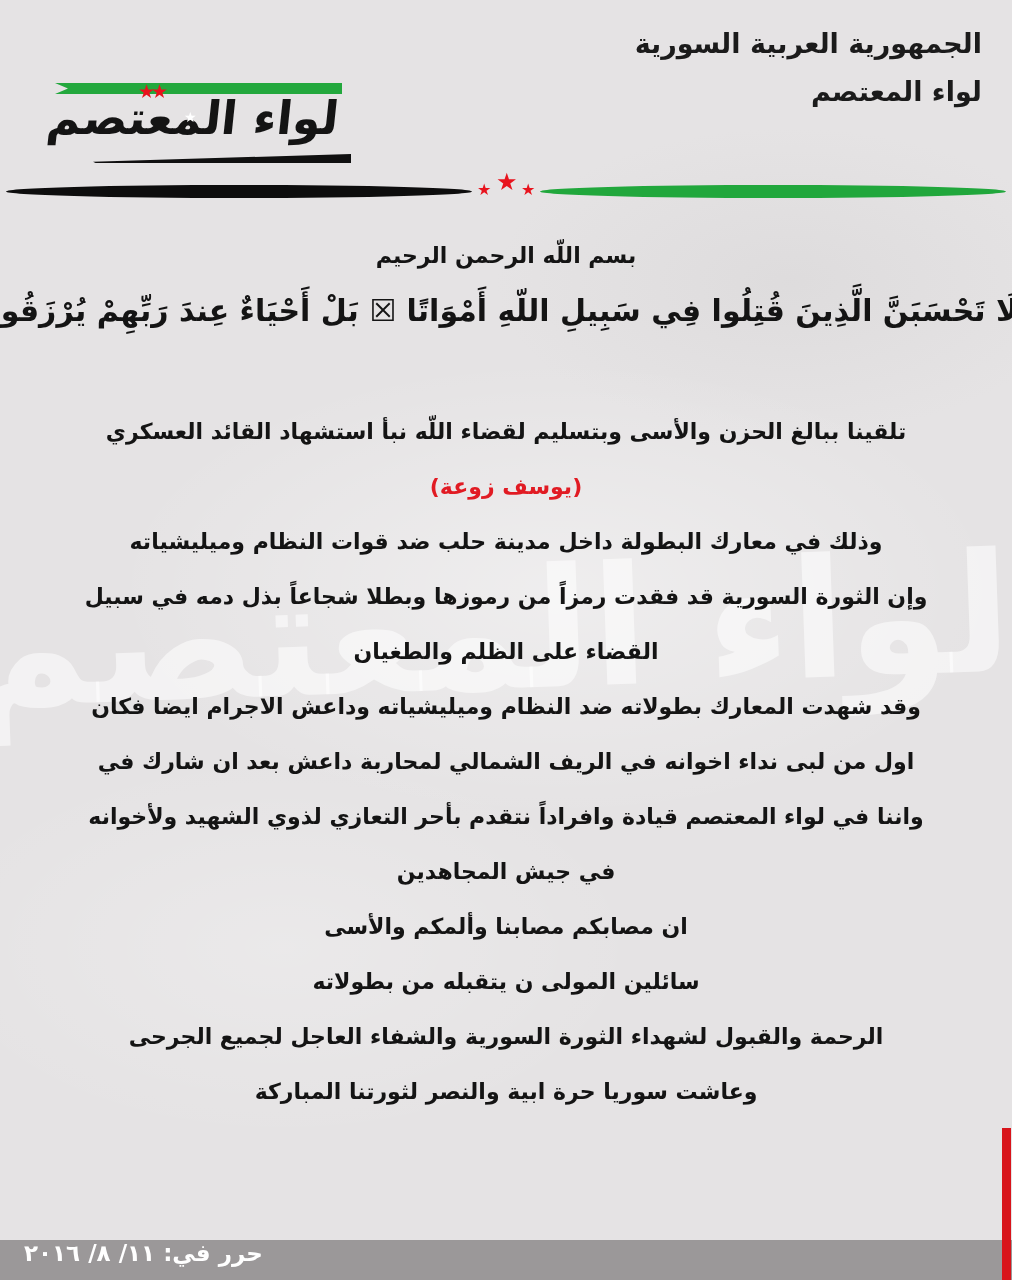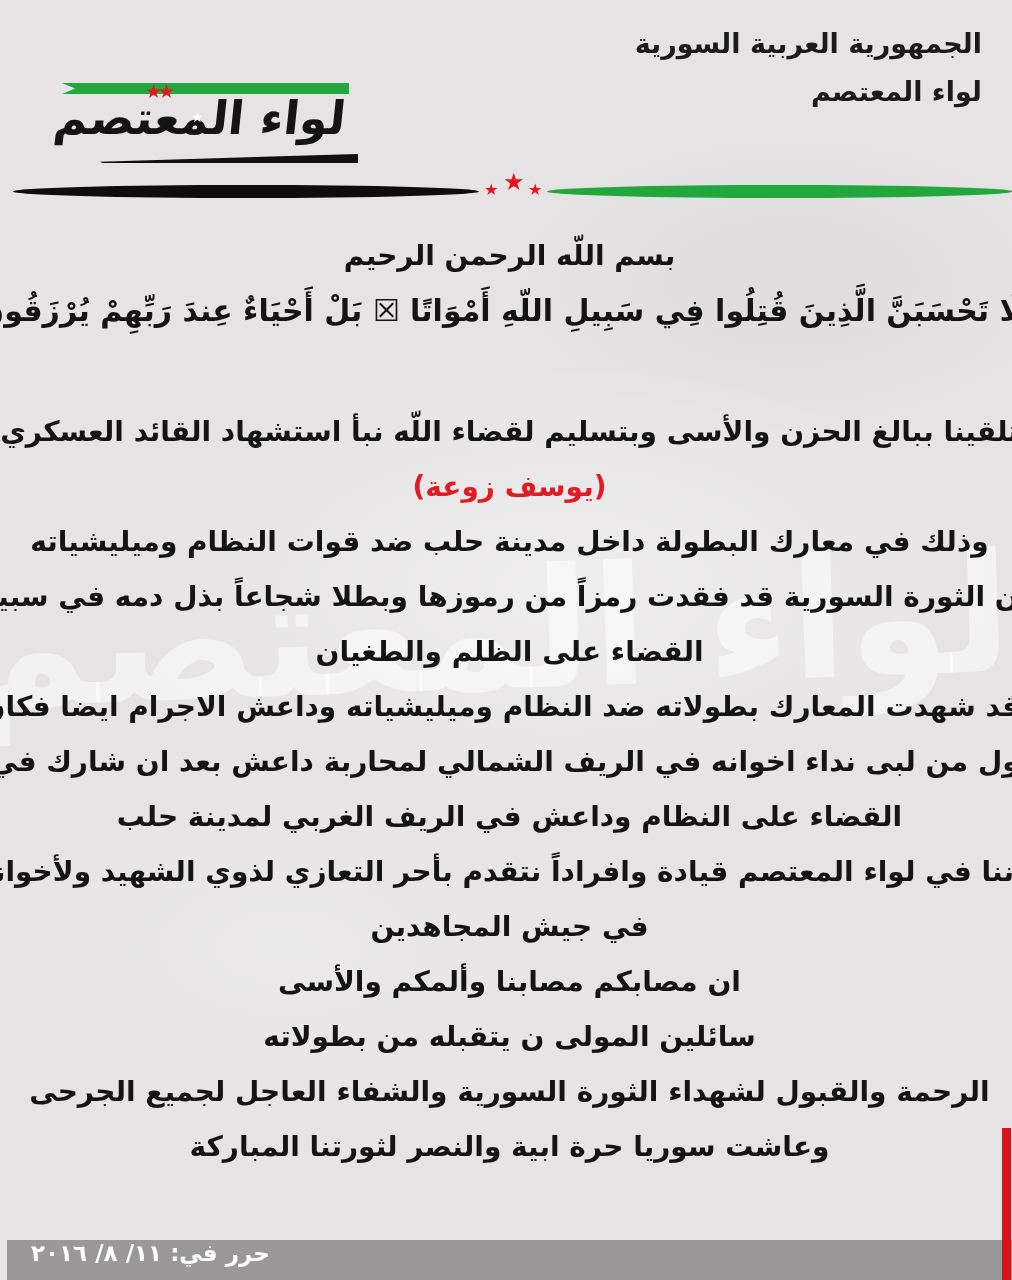--- a/index.html
+++ b/index.html
@@ -8,21 +8,20 @@
     font-family:"DejaVu Sans","Liberation Sans",sans-serif;
     background:#e5e3e4;
   }
   .page{
     position:absolute;inset:0;
     background:
       radial-gradient(ellipse 620px 320px at 55% 46%, rgba(255,255,255,.38), rgba(255,255,255,0) 72%),
       radial-gradient(ellipse 520px 280px at 28% 74%, rgba(255,255,255,.22), rgba(255,255,255,0) 70%),
       radial-gradient(ellipse 420px 220px at 78% 22%, rgba(200,198,199,.25), rgba(255,255,255,0) 70%),
       #e5e3e4;
-    margin-left: 7px;
   }
   
   .org-block{
     position:absolute;top:20px;right:30px;z-index:3;
     text-align:right;direction:rtl;
     font-weight:bold;font-size:27px;line-height:48px;color:#1b1b1b;
   }
   
   .logo{position:absolute;left:38px;top:76px;width:314px;height:94px;z-index:3;}
   .logo-green{
@@ -57,21 +56,21 @@
   .watermark{
     position:absolute;top:535px;left:0;right:0;z-index:1;
     text-align:center;direction:rtl;white-space:nowrap;
     font-size:165px;font-weight:bold;letter-spacing:-6px;
     color:rgba(255,255,255,.55);transform:rotate(-2deg);
   }
   
   .doc-body{position:absolute;top:228px;left:0;right:0;z-index:2;direction:rtl;}
   .line{
     height:55px;display:flex;align-items:center;justify-content:center;
-    font-weight:bold;font-size:28px;color:#141414;white-space:nowrap;
+    font-weight:bold;font-size:22px;color:#141414;white-space:nowrap;
   }
   .line.verse{font-size:30px;letter-spacing:-1px;}
   .line.red{color:#e11b23;text-align:center;}
   .spacer{height:66px;}
   
   .footer-bar{
     position:absolute;left:0;right:0;top:1240px;bottom:0;background:#9b9899;z-index:4;
     display:flex;align-items:flex-start;
   }
   .footer-date{
@@ -115,21 +114,20 @@
     <div class="line">بسم اللّه الرحمن الرحيم</div>
     <div class="line verse">وَلَا تَحْسَبَنَّ الَّذِينَ قُتِلُوا فِي سَبِيلِ اللّهِ أَمْوَاتًا ☒ بَلْ أَحْيَاءٌ عِندَ رَبِّهِمْ يُرْزَقُونَ</div>
     <div class="spacer"></div>
     <div class="line">تلقينا ببالغ الحزن والأسى وبتسليم لقضاء اللّه نبأ استشهاد القائد العسكري</div>
     <div class="line red">(يوسف زوعة)</div>
     <div class="line">وذلك في معارك البطولة داخل مدينة حلب ضد قوات النظام وميليشياته</div>
     <div class="line">وإن الثورة السورية قد فقدت رمزاً من رموزها وبطلا شجاعاً بذل دمه في سبيل</div>
     <div class="line">القضاء على الظلم والطغيان</div>
     <div class="line">وقد شهدت المعارك بطولاته ضد النظام وميليشياته وداعش الاجرام ايضا فكان</div>
     <div class="line">اول من لبى نداء اخوانه في الريف الشمالي لمحاربة داعش بعد ان شارك في</div>
-    <div class="line">القضاء على النظام وداعش في الريف الغربي لمدينة حلب</div>
     <div class="line">واننا في لواء المعتصم قيادة وافراداً نتقدم بأحر التعازي لذوي الشهيد ولأخوانه</div>
     <div class="line">في جيش المجاهدين</div>
     <div class="line">ان مصابكم مصابنا وألمكم والأسى</div>
     <div class="line">سائلين المولى ن يتقبله من بطولاته</div>
     <div class="line">الرحمة والقبول لشهداء الثورة السورية والشفاء العاجل لجميع الجرحى</div>
     <div class="line">وعاشت سوريا حرة ابية والنصر لثورتنا المباركة</div>
   </div>
 
   <div class="footer-bar">
     <span class="footer-date">حرر في: ١١/ ٨/ ٢٠١٦</span>

